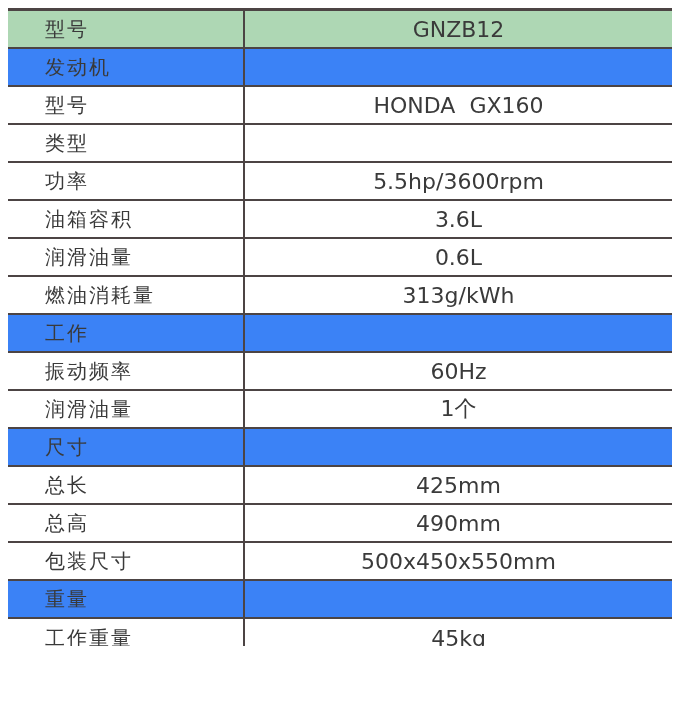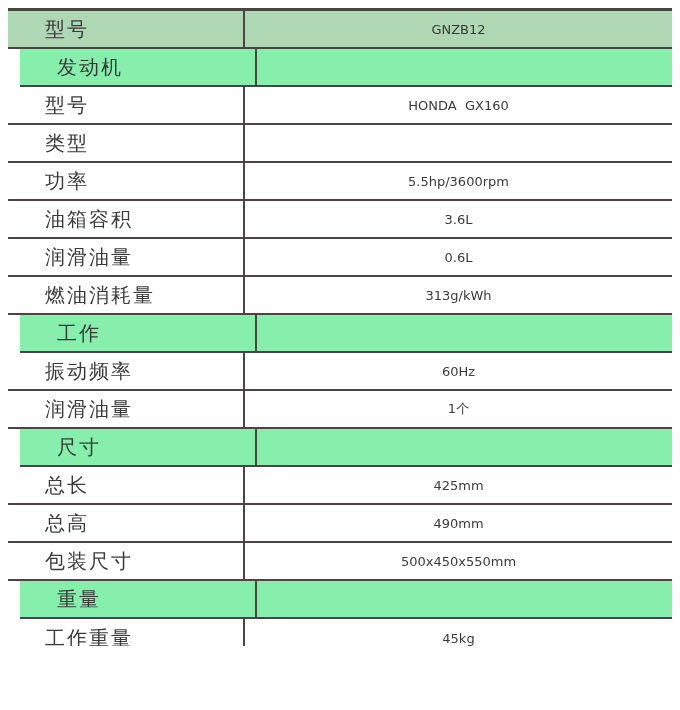--- a/index.html
+++ b/index.html
@@ -29,41 +29,41 @@
     height: 38px;
     border-bottom: 2px solid #4c4444;
     background: #ffffff;
     box-sizing: border-box;
   }
   .row:last-child {
     border-bottom: none;
     text-align: right;
   }
   .row.header { background: #aed7b4; }
-  .row.section { background: #86efac; margin-left: 12px; }
+  .row.section { background: #3b82f6; }
   .cell-label {
     width: 237px;
     flex: 0 0 237px;
     box-sizing: border-box;
     border-right: 2px solid #4c4444;
     display: flex;
     align-items: center;
     padding-left: 37px;
     font-size: 20px;
     letter-spacing: 2px;
     color: #3a3a3a;
     overflow: hidden;
     white-space: nowrap;
   }
   .cell-value {
     flex: 1 1 auto;
     display: flex;
     align-items: center;
     justify-content: center;
-    font-size: 13px;
+    font-size: 22px;
     color: #3a3a3a;
     white-space: pre;
     overflow: hidden;
   }
 </style>
 </head>
 <body>
 
 <div class="page">
   <div class="spec-table" id="spec-table">

